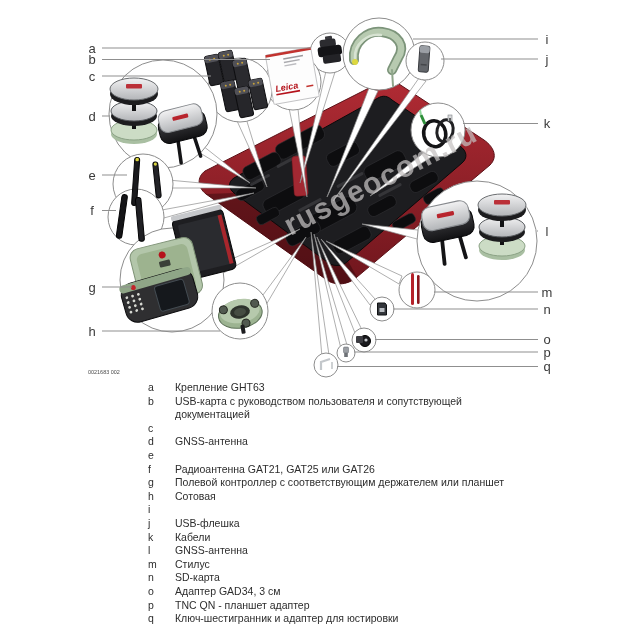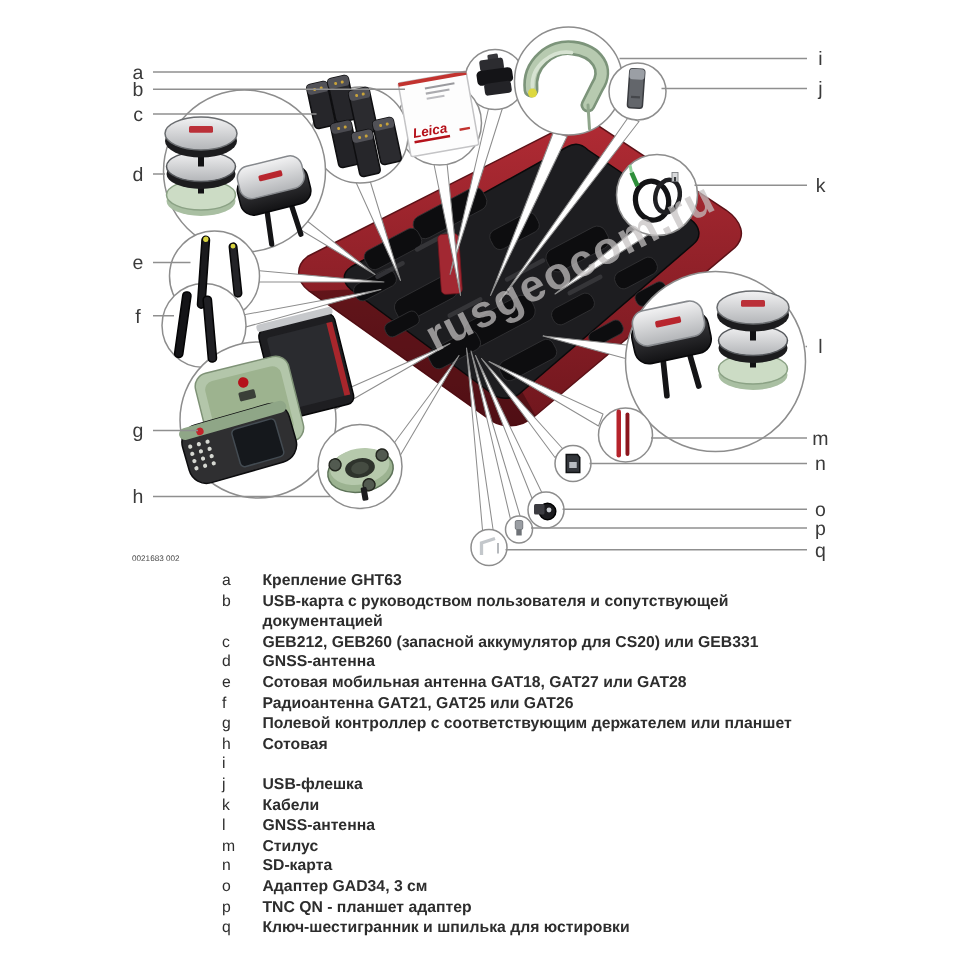--- a/index.html
+++ b/index.html
@@ -10,21 +10,21 @@
   #callouts line{stroke:#8f8f8f;stroke-width:1;}
   #callouts text{font-size:13px;fill:#3a3a3a;font-family:"Liberation Sans",sans-serif;}
   .watermark{position:absolute;left:286px;top:210px;transform:rotate(-27deg);transform-origin:0 50%;
              font-size:30px;letter-spacing:1px;color:#c5c2c2;opacity:.72;pointer-events:none;
              white-space:nowrap;font-weight:bold;}
   .figure-number{position:absolute;left:88px;top:369px;font-size:8px;color:#4a4a4a;
                  transform:scale(.68);transform-origin:0 0;white-space:nowrap;}
   .legend{position:absolute;left:148px;top:381px;width:480px;font-size:10.5px;line-height:13.6px;color:#2d2d2d;}
   .legend-row{display:flex;}
   .legend-letter{width:27px;flex:none;}
-  .legend-text{white-space:pre-line;font-weight:bold;}
+  .legend-text{white-space:pre-line;}
 </style>
 </head>
 <body>
 
 <div class="page">
   <div class="diagram">
     <svg width="640" height="382" viewBox="0 0 640 382">
       <defs>
         <linearGradient id="gRed" x1="0" y1="0" x2="0" y2="1">
           <stop offset="0" stop-color="#b12b34"></stop>
@@ -365,29 +365,27 @@
         <span class="legend-letter">a</span>
         <span class="legend-text">Крепление GHT63</span>
       </div>
       <div class="legend-row">
         <span class="legend-letter">b</span>
         <span class="legend-text">USB-карта с руководством пользователя и сопутствующей
 документацией</span>
       </div>
       <div class="legend-row">
         <span class="legend-letter">c</span>
-        <span class="legend-text">GEB212, GEB260 (запасной аккумулятор для CS20) или GEB331</span>
       </div>
       <div class="legend-row">
         <span class="legend-letter">d</span>
         <span class="legend-text">GNSS-антенна</span>
       </div>
       <div class="legend-row">
         <span class="legend-letter">e</span>
-        <span class="legend-text">Сотовая мобильная антенна GAT18, GAT27 или GAT28</span>
       </div>
       <div class="legend-row">
         <span class="legend-letter">f</span>
         <span class="legend-text">Радиоантенна GAT21, GAT25 или GAT26</span>
       </div>
       <div class="legend-row">
         <span class="legend-letter">g</span>
         <span class="legend-text">Полевой контроллер с соответствующим держателем или планшет</span>
       </div>
       <div class="legend-row">
@@ -420,16 +418,16 @@
       <div class="legend-row">
         <span class="legend-letter">o</span>
         <span class="legend-text">Адаптер GAD34, 3 см</span>
       </div>
       <div class="legend-row">
         <span class="legend-letter">p</span>
         <span class="legend-text">TNC QN - планшет адаптер</span>
       </div>
       <div class="legend-row">
         <span class="legend-letter">q</span>
-        <span class="legend-text">Ключ-шестигранник и шпилька для юстировки</span>
+        <span class="legend-text">Ключ-шестигранник и адаптер для юстировки</span>
       </div>
     </div>
 </div>
 
 </body></html>

